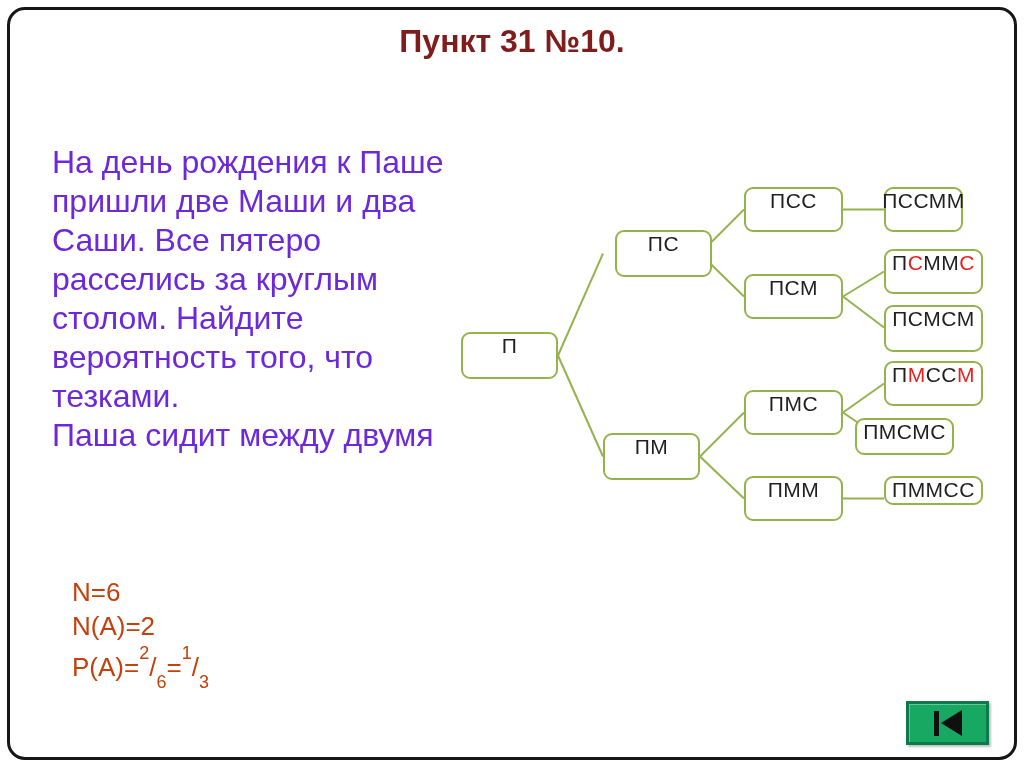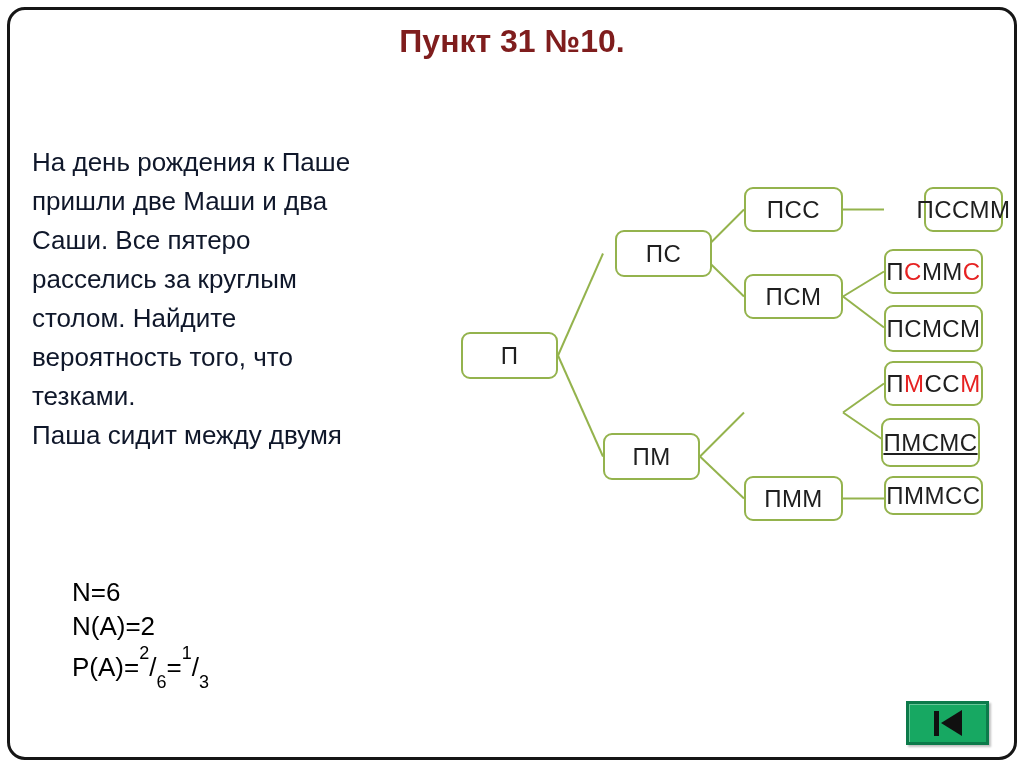--- a/index.html
+++ b/index.html
@@ -10,38 +10,38 @@
     position: absolute; left: 7px; top: 7px; right: 7px; bottom: 7px;
     border: 3px solid #161616; border-radius: 18px; background: #ffffff;
   }
 
   .title {
     position: absolute; left: 0; right: 0; top: 13px;
     text-align: center; font-size: 32px; font-weight: 700; color: #7f1d1d;
   }
 
   .problem {
-    position: absolute; left: 22px; top: 133px; width: 420px;
-    font-size: 26px; color: #0f172a;
+    position: absolute; left: 42px; top: 133px; width: 420px;
+    font-size: 32px; color: #6d28d9;
   }
   .problem-line { line-height: 39px; }
 
   .edges { position: absolute; left: -7px; top: -7px; pointer-events: none; }
   .nodes { position: absolute; left: -7px; top: -7px; width: 1024px; height: 767px; pointer-events: none; }
 
   .tree-box {
     position: absolute; background: #ffffff;
     border: 2px solid #94b34d; border-radius: 9px;
-    display: flex; align-items: center; justify-content: center;
-    font-size: 24px; color: #1f1f1f; letter-spacing: 0.5px;
+    display: flex; align-items: flex-start; justify-content: center;
+    font-size: 21px; color: #1f1f1f; letter-spacing: 0.5px;
   }
 
   .formulas {
     position: absolute; left: 62px; top: 565px;
-    font-size: 26px; color: #000000;
+    font-size: 26px; color: #c2410c;
   }
   .formula-line { line-height: 34px; }
   .formula-line sup { position: relative; top: -7px; font-size: 18px; }
   .formula-line sub { position: relative; bottom: -6px; font-size: 18px; }
 
   .nav-btn {
     position: absolute; left: 896px; top: 691px; width: 83px; height: 44px;
     background: #17a862; border: 3px solid #0c7a4a;
     box-shadow: 2px 2px 2px rgba(0,0,0,0.25), inset 1px 1px 0 rgba(255,255,255,0.35);
     display: flex; align-items: center; justify-content: center;
@@ -98,45 +98,48 @@
       </div>
       <div class="tree-box" style="left: 600px; top: 430px; width: 97px; height: 47px; border-color: rgb(148, 179, 77);">
         <span>ПМ</span>
       </div>
       <div class="tree-box" style="left: 741px; top: 184px; width: 99px; height: 45px; border-color: rgb(148, 179, 77);">
         <span>ПСС</span>
       </div>
       <div class="tree-box" style="left: 741px; top: 271px; width: 99px; height: 45px; border-color: rgb(148, 179, 77);">
         <span>ПСМ</span>
       </div>
+      <div class="tree-box" style="left: 741px; top: 387px; width: 99px; height: 45px; border-color: rgb(148, 179, 77);">
+        <span>ПМС</span>
+      </div>
       <div class="tree-box" style="left: 741px; top: 473px; width: 99px; height: 45px; border-color: rgb(148, 179, 77);">
         <span>ПММ</span>
       </div>
-      <div class="tree-box" style="left: 881px; top: 184px; width: 79px; height: 45px; border-color: rgb(148, 179, 77); margin-left: 40px;">
+      <div class="tree-box" style="left: 881px; top: 184px; width: 79px; height: 45px; border-color: rgb(148, 179, 77);">
         <span>ПССММ</span>
       </div>
       <div class="tree-box" style="left: 881px; top: 246px; width: 99px; height: 45px; border-color: rgb(148, 179, 77);">
         <span>П</span>
         <span style="color: rgb(230, 34, 34);">С</span>
         <span>ММ</span>
         <span style="color: rgb(230, 34, 34);">С</span>
       </div>
       <div class="tree-box" style="left: 881px; top: 302px; width: 99px; height: 47px; border-color: rgb(148, 179, 77);">
         <span>ПСМСМ</span>
       </div>
       <div class="tree-box" style="left: 881px; top: 358px; width: 99px; height: 45px; border-color: rgb(148, 179, 77);">
         <span>П</span>
         <span style="color: rgb(230, 34, 34);">М</span>
         <span>СС</span>
         <span style="color: rgb(230, 34, 34);">М</span>
       </div>
-      <div class="tree-box" style="left: 878px; top: 415px; width: 99px; height: 49px; border-color: rgb(148, 179, 77); text-decoration: underline;">
+      <div class="tree-box" style="left: 852px; top: 415px; width: 99px; height: 37px; border-color: rgb(148, 179, 77);">
         <span>ПМСМС</span>
       </div>
-      <div class="tree-box" style="left: 881px; top: 473px; width: 99px; height: 39px; border-color: rgb(148, 179, 77);">
+      <div class="tree-box" style="left: 881px; top: 473px; width: 99px; height: 29px; border-color: rgb(148, 179, 77);">
         <span>ПММСС</span>
       </div>
     </div>
 
   <div class="formulas">
     <div class="formula-line">N=6</div>
     <div class="formula-line">N(A)=2</div>
     <div class="formula-line"><span>P(A)=</span><sup>2</sup><span>/</span><sub>6</sub><span>=</span><sup>1</sup><span>/</span><sub>3</sub></div>
   </div>
 

